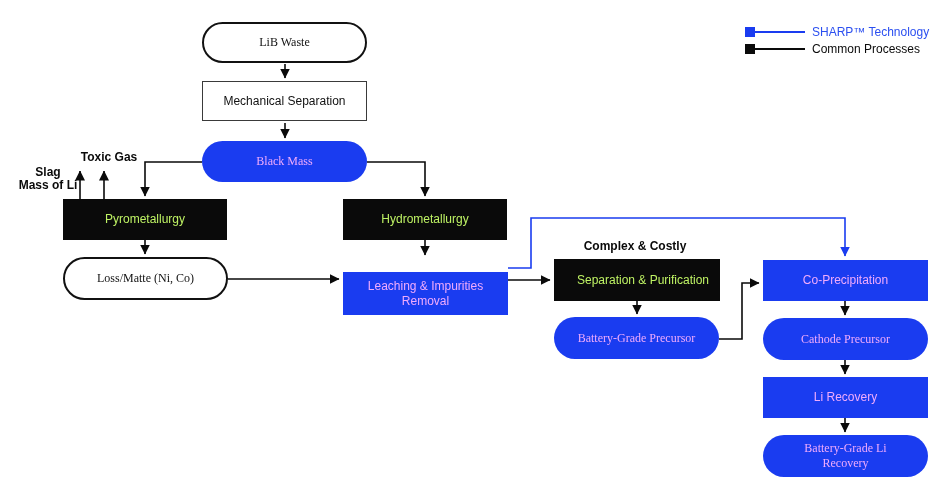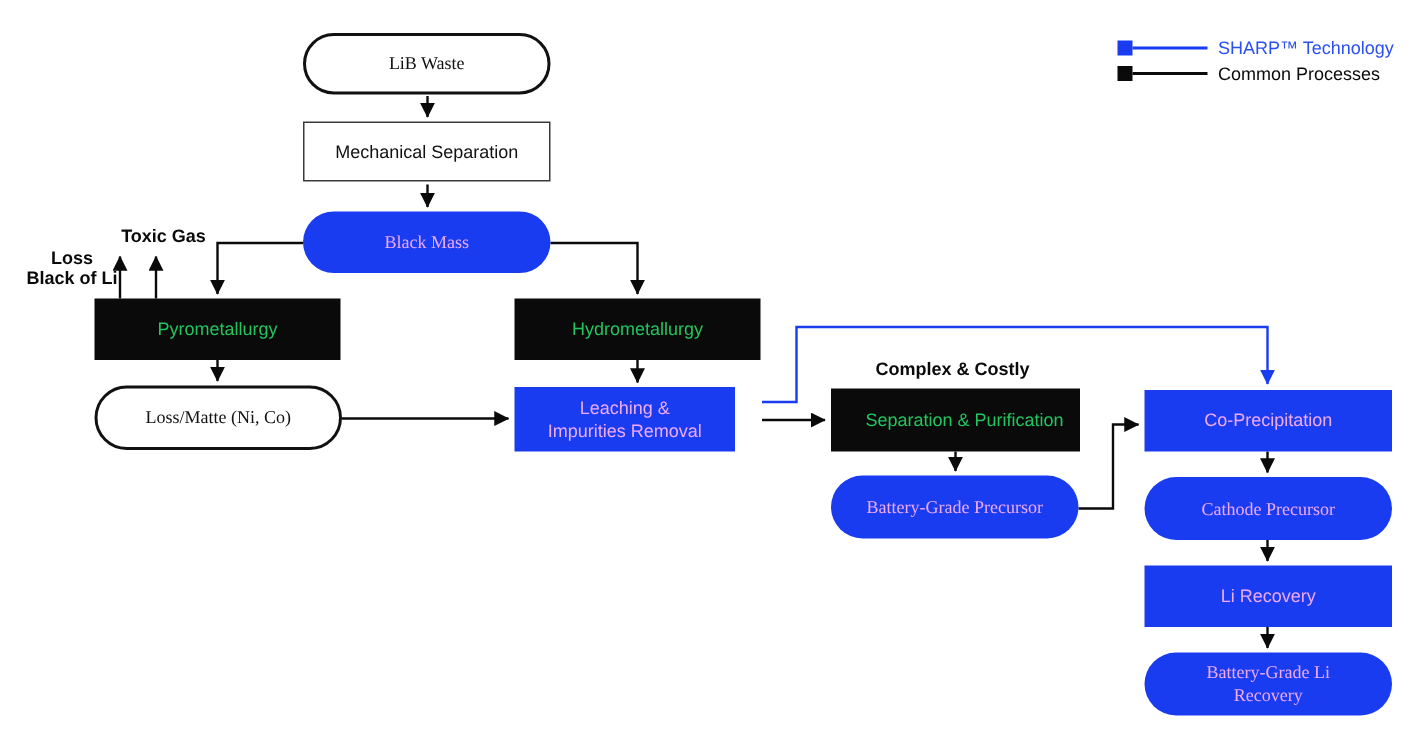--- a/index.html
+++ b/index.html
@@ -9,31 +9,31 @@
     --sharp-blue:#1A3CF0;--process-black:#0a0a0a;--legend-blue:#2B4FF0;
   }
   .node{
     position:absolute;display:flex;align-items:center;justify-content:center;
     text-align:center;font-size:12px;line-height:1.25;box-sizing:border-box;
     color:#111;
   }
   .stadium{border-radius:22px;font-family:Liberation Serif, serif;}
   .outline{background:#fff;border:2px solid #111;}
   .thin-outline{background:#fff;border:1px solid #3a3a3a;}
-  .black-node{background:var(--process-black);color:#22c55e;}
+  .black-node{background:var(--process-black);color:#bef264;}
   .blue-node{background:var(--sharp-blue);color:#f0abfc;}
 
   
   .n-lib{left:202px;top:22px;width:165px;height:41px;}
   .n-mech{left:202px;top:81px;width:165px;height:40px;}
   .n-bmass{left:202px;top:141px;width:165px;height:41px;}
   .n-pyro{left:63px;top:199px;width:164px;height:41px;}
   .n-hydro{left:343px;top:199px;width:164px;height:41px;}
   .n-alloy{left:63px;top:257px;width:165px;height:43px;}
-  .n-leach{left:343px;top:258px;width:147px;height:43px;padding:16px 16px;}
+  .n-leach{left:343px;top:272px;width:165px;height:43px;padding:16px 16px;}
   .n-seppur{left:554px;top:259px;width:166px;height:42px;padding-left:12px;}
   .n-bgc{left:554px;top:317px;width:165px;height:42px;}
   .n-coprec{left:763px;top:260px;width:165px;height:41px;}
   .n-cath{left:763px;top:318px;width:165px;height:42px;}
   .n-lirec{left:763px;top:377px;width:165px;height:41px;}
   .n-bgli{left:763px;top:435px;width:165px;height:42px;padding:0 26px;}
 
   .annot{
     position:absolute;font-size:12px;font-weight:700;color:#0a0a0a;
     text-align:center;line-height:1.1;
@@ -100,22 +100,22 @@
   <div class="node blue-node n-leach">Leaching &amp; Impurities Removal</div>
   <div class="node black-node n-seppur">Separation &amp; Purification</div>
   <div class="node stadium blue-node n-bgc">Battery-Grade Precursor</div>
   <div class="node blue-node n-coprec">Co-Precipitation</div>
   <div class="node stadium blue-node n-cath">Cathode Precursor</div>
   <div class="node blue-node n-lirec">Li Recovery</div>
   <div class="node stadium blue-node n-bgli">Battery-Grade Li Recovery</div>
 
   <div class="annot a-toxic">Toxic Gas</div>
   <div class="annot a-slag">
-    <div>Loss</div>
-    <div>Black of Li</div>
+    <div>Slag</div>
+    <div>Mass of Li</div>
   </div>
   <div class="annot a-complex">Complex &amp; Costly</div>
 
   <div class="legend-row lg-sharp">
     <span class="lg-square"></span>
     <span class="lg-line"></span>
     <span class="lg-label">SHARP™ Technology</span>
   </div>
   <div class="legend-row lg-common">
     <span class="lg-square"></span>

